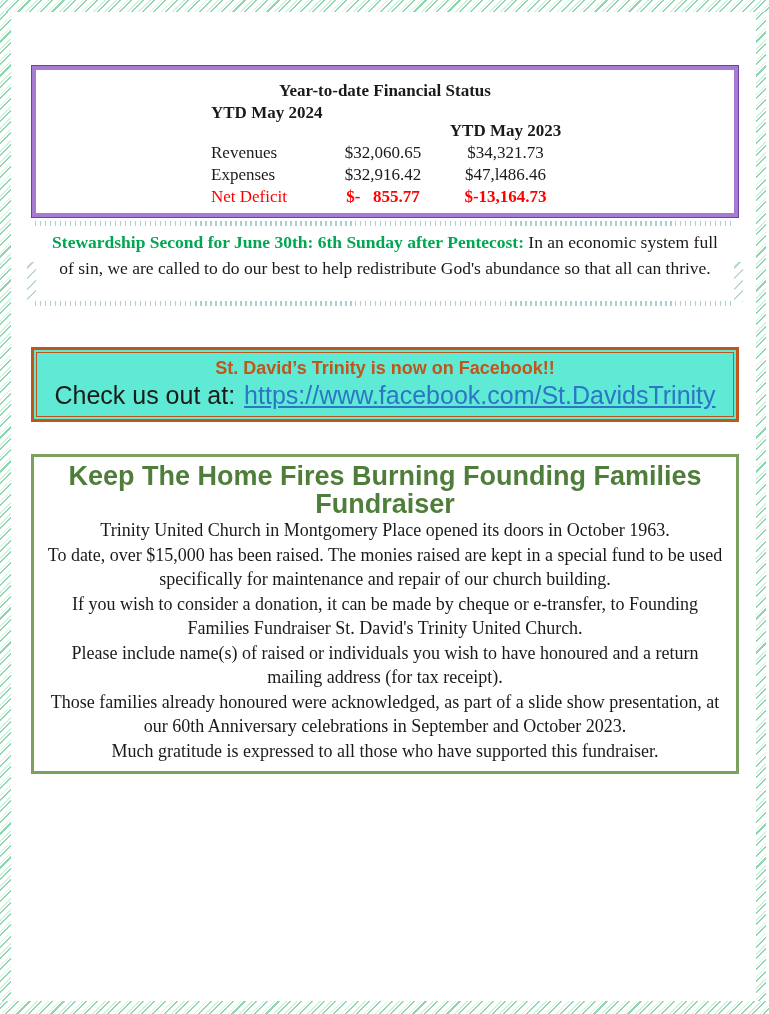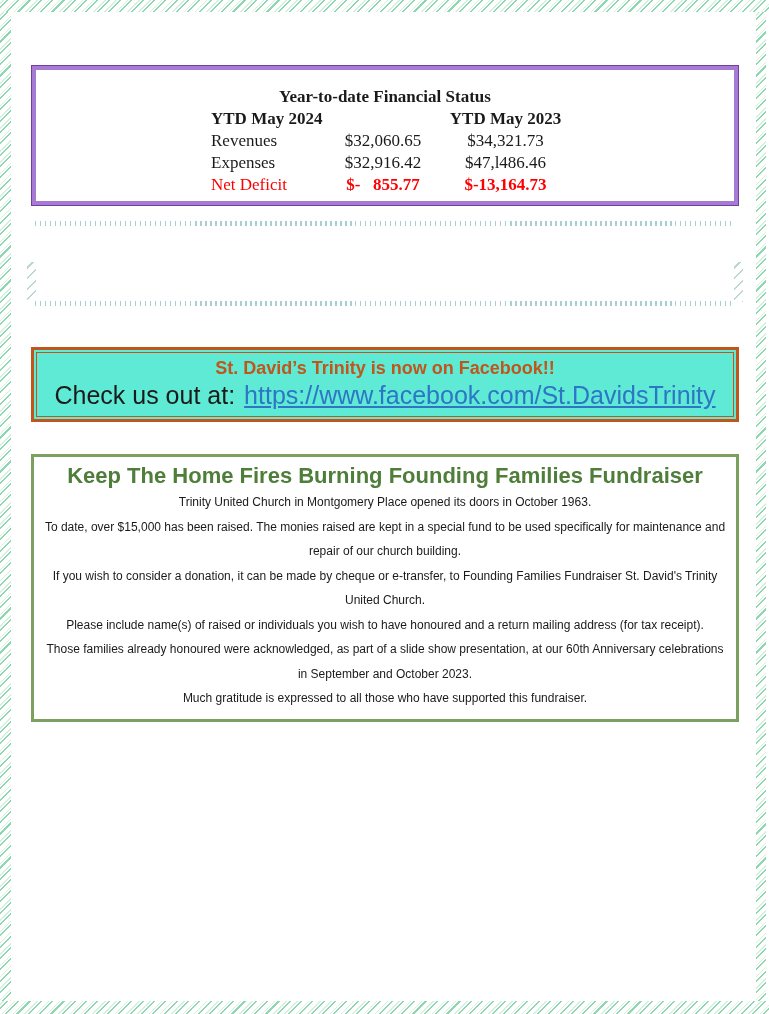--- a/index.html
+++ b/index.html
@@ -13,26 +13,26 @@
       repeating-linear-gradient(135deg, transparent 0 4.5px, #8fd7ae 4.5px 6px, transparent 6px 8px),
       repeating-linear-gradient(135deg, transparent 0 2px, #d4f0e0 2px 3px, transparent 3px 8px);
   }
   .hatch-top    { top:0; left:0; right:0; height:12px; }
   .hatch-bottom { bottom:0; left:0; right:0; height:13px; }
   .hatch-left   { top:12px; bottom:13px; left:0; width:11px; }
   .hatch-right  { top:12px; bottom:13px; right:3px; width:10px; }
 
   
   .fin-box { position:absolute; top:65px; left:31px; width:708px; border:1px solid #7040a0; }
-  .fin-inner { border:4px solid #a77bd4; background:#fff; padding:16px 0 5px 0;
+  .fin-inner { border:4px solid #a77bd4; background:#fff; padding:10px 0 5px 0;
                font-family:"Liberation Serif",serif; font-size:17px; line-height:22px; color:#1a1a1a; }
   .fin-title { text-align:center; font-weight:bold; }
   .fin-head, .fin-row { display:flex; margin-left:175px; }
   .fin-h1 { width:232px; text-align:left; font-weight:bold; }
-  .fin-h2 { width:125px; text-align:center; font-weight:bold; }
+  .fin-h2 { width:125px; text-align:center; font-weight:bold;margin-top:18px; }
   .fin-lbl { width:112px; text-align:left; }
   .fin-val { width:120px; text-align:center; white-space:pre; }
   .fin-val23 { width:125px; text-align:center; white-space:pre; }
   .fin-row.deficit .fin-lbl { color:#ff0000; }
   .fin-row.deficit .fin-val, .fin-row.deficit .fin-val23 { color:#ff0000; font-weight:bold; }
 
   
   .steward { position:absolute; top:218px; left:31px; width:708px; height:88px; }
   .tickline { position:absolute; left:4px; right:4px; height:5px;
               background-image:repeating-linear-gradient(90deg, #a9cfd3 0 1.5px, transparent 1.5px 5px); }
@@ -48,22 +48,22 @@
   
   .fb-box { position:absolute; top:347px; left:31px; width:708px; border:3px solid #c0561c; padding:2px; background:#5eead4; }
   .fb-inner { border:1px solid #c0561c; padding:3px 10px 6px; text-align:center; }
   .fb-heading { font-size:18px; font-weight:bold; color:#c0561c; line-height:25px; }
   .fb-line { font-size:25px; color:#1a1a1a; line-height:29px; }
   .fb-link { color:#2e75c6; text-decoration:underline; margin-left:9px; cursor:pointer; }
 
   
   .fund-box { position:absolute; top:454px; left:31px; width:708px; border:3px solid #7ca15e;
               background:#fff; padding:5px 10px 8px; text-align:center; color:#1a1a1a; }
-  .fund-title { font-size:22px; font-weight:bold; color:#4f7d3a; line-height:28px; }
-  .fund-box p { font-size:12px; line-height:24.5px; }
+  .fund-title { font-size:27px; font-weight:bold; color:#4f7d3a; line-height:28px; }
+  .fund-box p { font-size:18px; line-height:24.5px;font-family:Liberation Serif, serif; }
   .email-link { color:#1a1a1a; text-decoration:underline; cursor:pointer; }
 </style>
 </head>
 <body>
 
 <div>
 
   <div class="hatch hatch-top"></div>
   <div class="hatch hatch-bottom"></div>
   <div class="hatch hatch-left"></div>
@@ -91,20 +91,23 @@
         <div class="fin-val">$-   855.77</div>
         <div class="fin-val23">$-13,164.73</div>
       </div>
     </div>
   </section>
 
   <section class="steward">
     <div class="tickline tick-top"></div>
     <div class="side-hatch l"></div>
     <div class="side-hatch r"></div>
+    <p class="steward-text">
+      <span class="steward-heading">Stewardship Second for June 30th: 6th Sunday after Pentecost:</span><span> In an economic system full of sin, we are called to do our best to help redistribute God's abundance so that all can thrive.</span>
+    </p>
     <div class="tickline tick-bottom"></div>
   </section>
 
   <section class="fb-box">
     <div class="fb-inner">
       <div class="fb-heading">St. David’s Trinity is now on Facebook!!</div>
       <div class="fb-line">
         <span>Check us out at:</span><a class="fb-link">https://www.facebook.com/St.DavidsTrinity</a>
       </div>
     </div>

